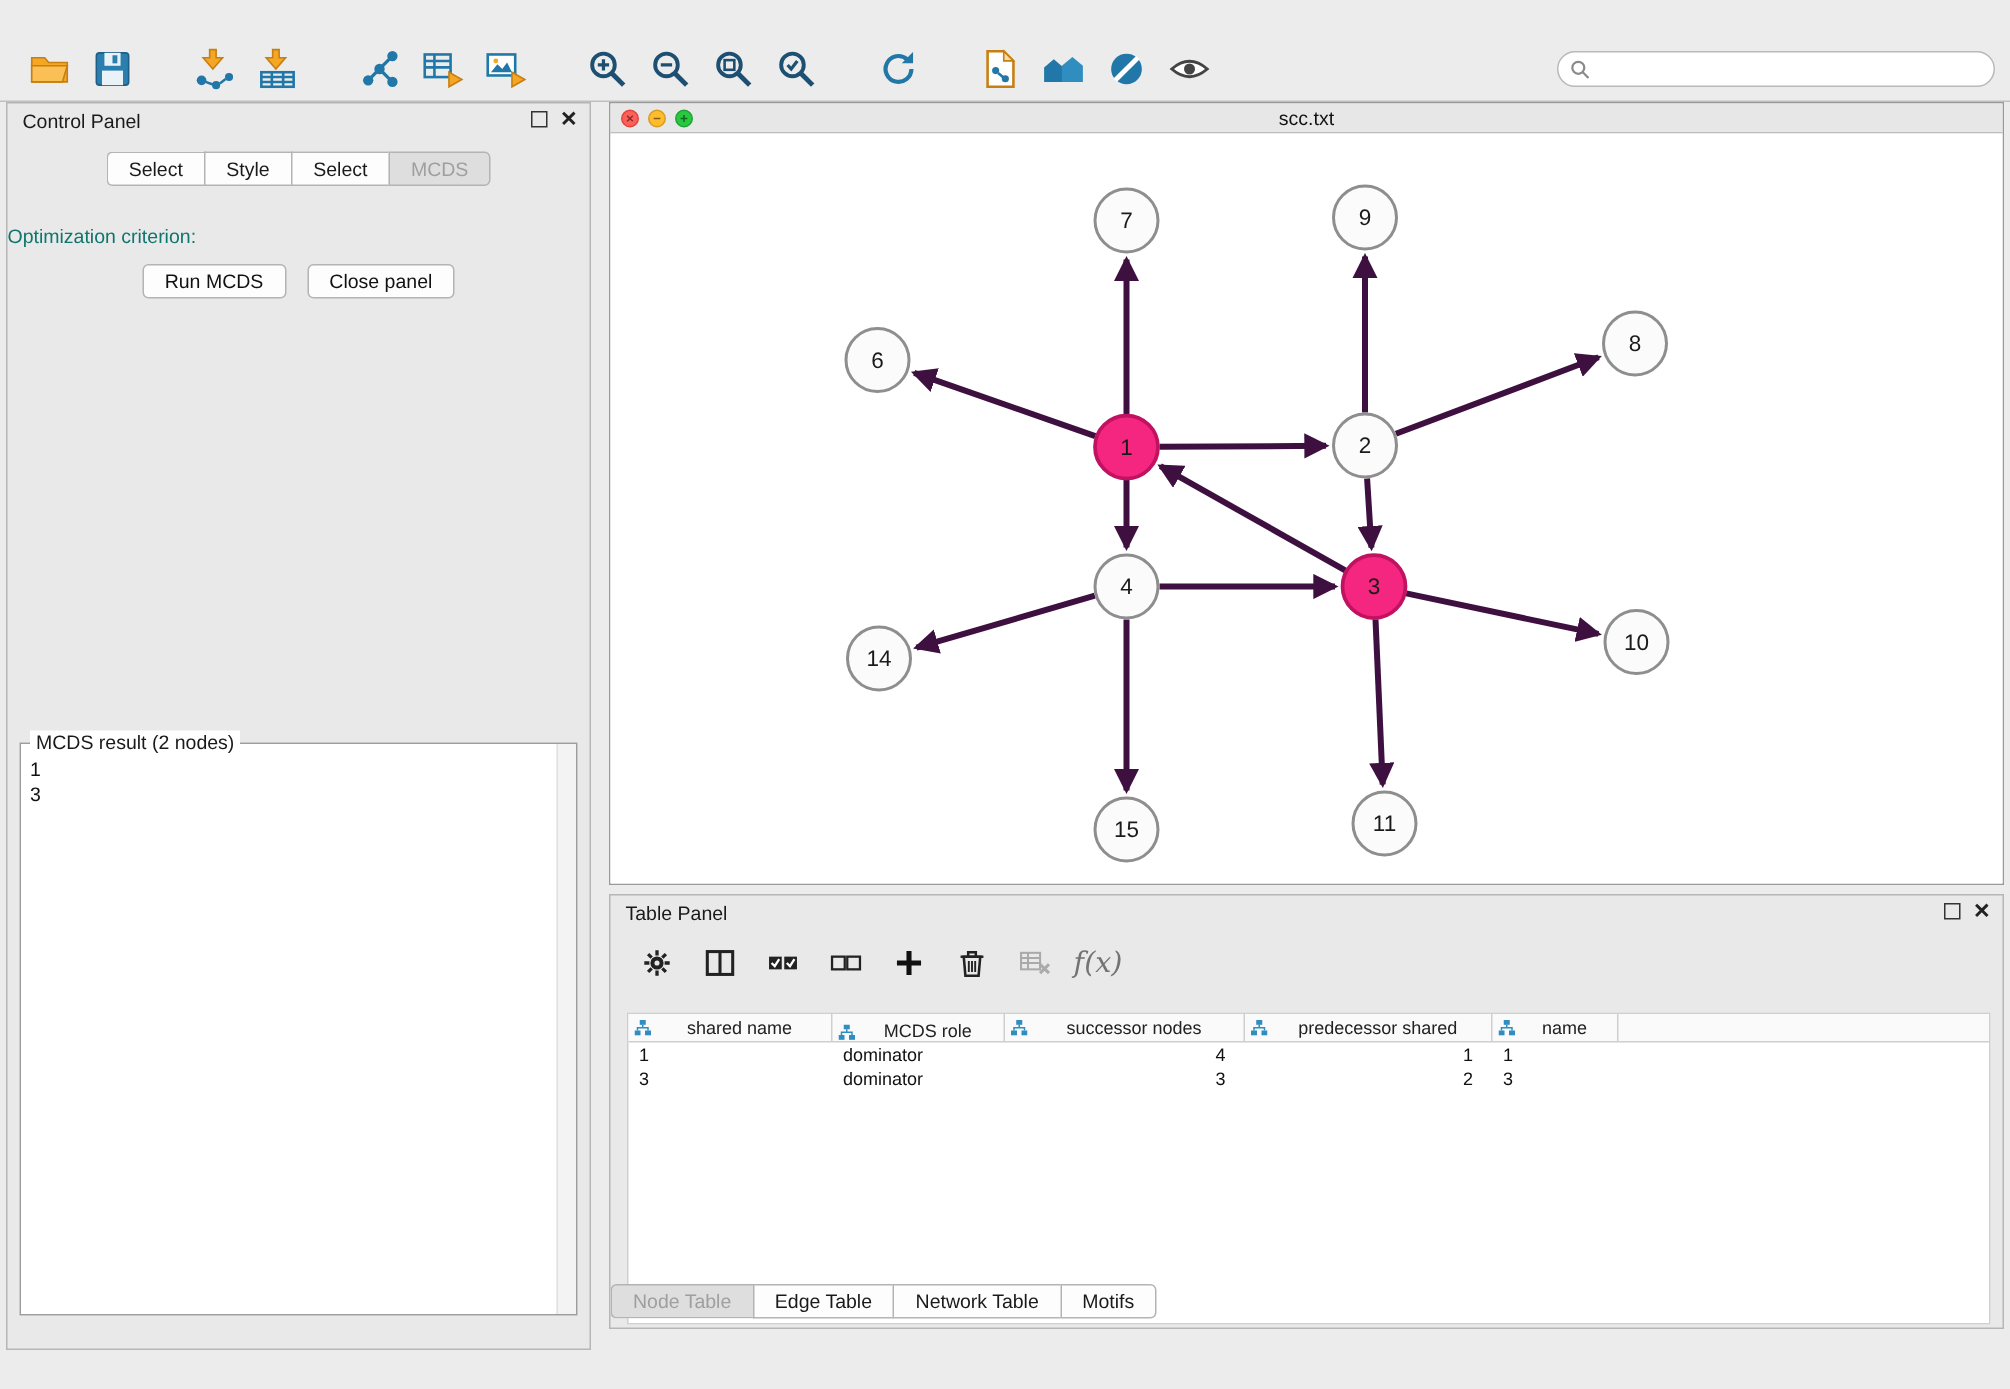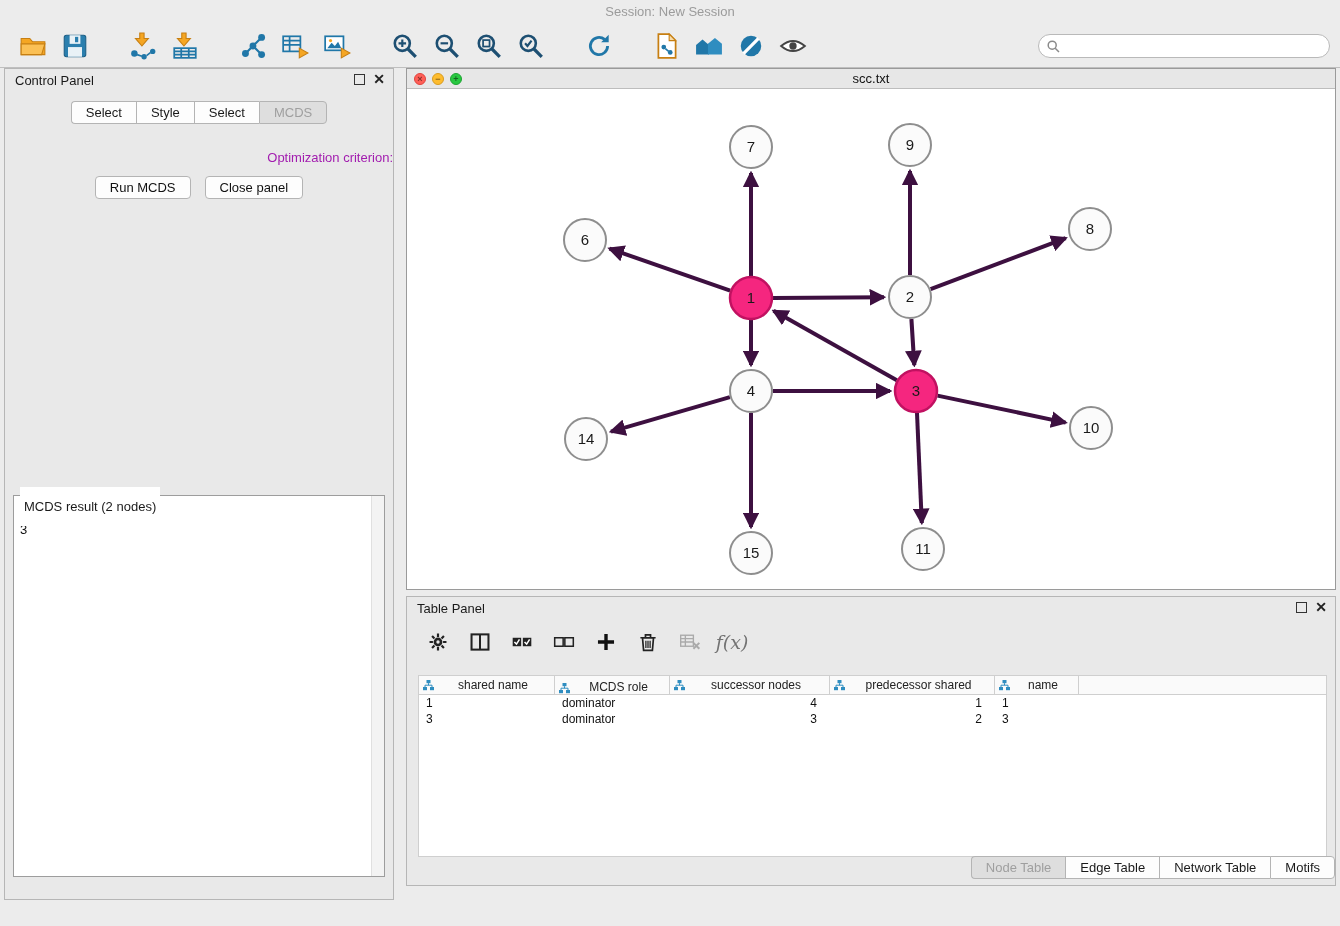--- a/index.html
+++ b/index.html
@@ -28,32 +28,32 @@
   .ph-btns { position:absolute; right:8px; top:5px; display:flex; gap:8px; align-items:center; }
   .ph-float { width:11px; height:11px; border:1.5px solid #333; display:inline-block; cursor:pointer; }
   .ph-close { font-size:14px; font-weight:bold; color:#222; line-height:11px; cursor:pointer; }
 
   .cp-tabs { display:flex; justify-content:center; margin-top:8px; }
   .tab { font-size:13px; padding:3px 14px; background:#fdfdfd; border:1px solid #b4b4b4; border-right:none; cursor:pointer; color:#1a1a1a; }
   .tab:first-child { border-radius:4px 0 0 4px; }
   .tab:last-child { border-right:1px solid #b4b4b4; border-radius:0 4px 4px 0; }
   .tab.active { background:#dedede; color:#9f9f9f; }
 
-  .opt-label { margin-top:26px; text-align:right; font-size:13px; color:#a21caf; }
+  .opt-label { margin-top:26px; text-align:left; font-size:13px; color:#0f766e; }
   .dropdown { position:relative; margin:8px auto 0 auto; width:308px; height:23px; background:#fff; border:1px solid #ababab; border-radius:4px; font-size:13px; line-height:21px; padding-left:9px; cursor:pointer; color:#111; }
   .dd-arrows { position:absolute; right:6px; top:3px; width:9px; height:16px; }
   .dd-arrows i { display:block; width:0; height:0; border-left:4.5px solid transparent; border-right:4.5px solid transparent; }
   .dd-arrows .up { border-bottom:5px solid #555; margin-bottom:3px; }
   .dd-arrows .down { border-top:5px solid #555; }
 
   .cp-buttons { display:flex; justify-content:center; gap:14px; margin-top:11px; }
   .btn { font-size:13px; font-family:"Liberation Sans",sans-serif; background:#fdfdfd; border:1px solid #b4b4b4; border-radius:4px; padding:3px 14px; cursor:pointer; color:#111; }
 
   .result-box { position:absolute; left:8px; top:426px; width:372px; height:382px; background:#fff; border:1px solid #9d9d9d; }
-  .result-legend { position:absolute; left:6px; top:-9px; background:#fff; padding:12px 4px; font-size:13px; color:#1a1a1a; }
+  .result-legend { position:absolute; left:6px; top:-9px; background:#fff; padding:0 4px; font-size:13px; color:#1a1a1a; }
   .result-lines { padding:8px 0 0 6px; font-size:13px; color:#111; }
   .result-lines div { line-height:17px; }
   .result-scroll { position:absolute; right:0; top:0; width:13px; height:100%; background:#f3f3f3; border-left:1px solid #e0e0e0; }
 
   
   .net-window { position:absolute; left:406px; top:68px; width:930px; height:522px; background:#fff; border:1px solid #9a9a9a; }
   .net-header { position:relative; height:20px; background:#e7e7e7; border-bottom:1px solid #bdbdbd; text-align:center; }
   .net-header .nw-title { font-size:13px; line-height:19px; color:#111; }
   .lights { position:absolute; left:7px; top:4px; display:flex; gap:6px; }
   .light { width:12px; height:12px; border-radius:50%; display:inline-flex; align-items:center; justify-content:center; font-size:9px; font-weight:bold; color:rgba(0,0,0,.5); cursor:pointer; line-height:1; }
@@ -63,48 +63,45 @@
   .net-canvas { position:absolute; left:0; top:20px; width:928px; height:500px; background:#fff; }
 
   
   .table-panel { position:absolute; left:406px; top:596px; width:930px; height:290px; background:#e9e9e9; border:1px solid #b6b6b6; }
   .tp-toolbar { position:absolute; left:18px; top:28px; height:34px; display:flex; align-items:center; gap:16px; }
   .tpi { width:26px; height:26px; display:inline-flex; align-items:center; justify-content:center; cursor:pointer; }
   .tpi svg { width:22px; height:22px; }
   .tpi.disabled { cursor:default; }
   .fx-text { font-family:"DejaVu Serif", serif; font-style:italic; font-size:19px; color:#737373; }
 
-  .grid { position:absolute; left:11px; top:78px; right:8px; height:182px; background:#fff; border:1px solid #cfcfcf; }
+  .grid { position:absolute; left:11px; top:78px; right:8px; height:208px; background:#fff; border:1px solid #cfcfcf; }
   .grid-head { display:flex; height:19px; background:#fafafa; border-bottom:1px solid #cfcfcf; }
   .gh-cell { display:flex; align-items:center; border-right:1px solid #cfcfcf; font-size:12px; color:#222; padding:0 4px; flex:none; }
   .gh-cell .gh-label { flex:1; text-align:center; }
   .gh-cell svg { flex:none; margin-right:2px; }
   .gh-fill { flex:1; border-right:none; }
   .grid-row { display:flex; height:16px; }
   .gr-cell { font-size:12px; color:#111; flex:none; line-height:16px; }
   .gr-cell.al-left { padding-left:7px; text-align:left; }
   .gr-cell.al-right { padding-right:13px; text-align:right; }
 
-  .tp-tabs { position:absolute; left:0; right:0; bottom:6px; display:flex; justify-content:flex-end; }
+  .tp-tabs { position:absolute; left:0; right:0; bottom:6px; display:flex; justify-content:flex-start; }
 
   
   .statusbar { position:absolute; left:0; top:892px; width:1340px; height:34px; background:#e7e7e7; border-top:1px solid #c2c2c2; }
   .list-btn { position:absolute; left:12px; top:5px; width:26px; height:22px; background:#f5f5f5; border:1px solid #b0b0b0; border-radius:3px; display:flex; align-items:center; justify-content:center; cursor:pointer; }
   .memory-btn { position:absolute; right:10px; top:5px; height:22px; background:#fdfdfd; border:1px solid #b0b0b0; border-radius:4px; display:flex; align-items:center; gap:6px; padding:0 10px; cursor:pointer; }
   .mem-dot { width:9px; height:9px; border-radius:50%; background:#2fca43; border:1px solid #23a535; }
   .memory-btn span.lbl { font-size:12px; color:#111; }
 </style>
 </head>
 <body>
 
 <div id="app">
 
-  <div class="titlebar">
-    <span class="title">Session: New Session</span>
-  </div>
 
   <div class="toolbar">
     <div class="tb-icons" id="tb-icons">
         <span class="tb-group">
           <span class="tbi">
             <svg viewBox="0 0 26 26">
               <path d="M2 6h8l2.5 3H24v12H2z" fill="#f5a623" stroke="#c77f12"></path>
               <path d="M2 11h22l-3 10H2z" fill="#fbc055" stroke="#c77f12"></path>
             </svg>
           </span>

